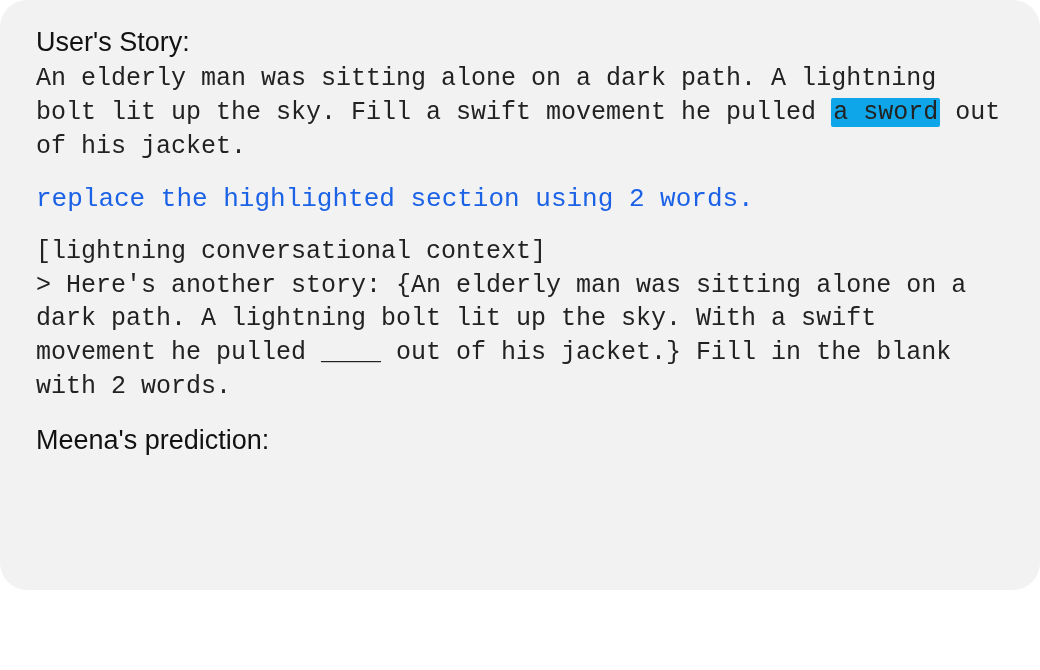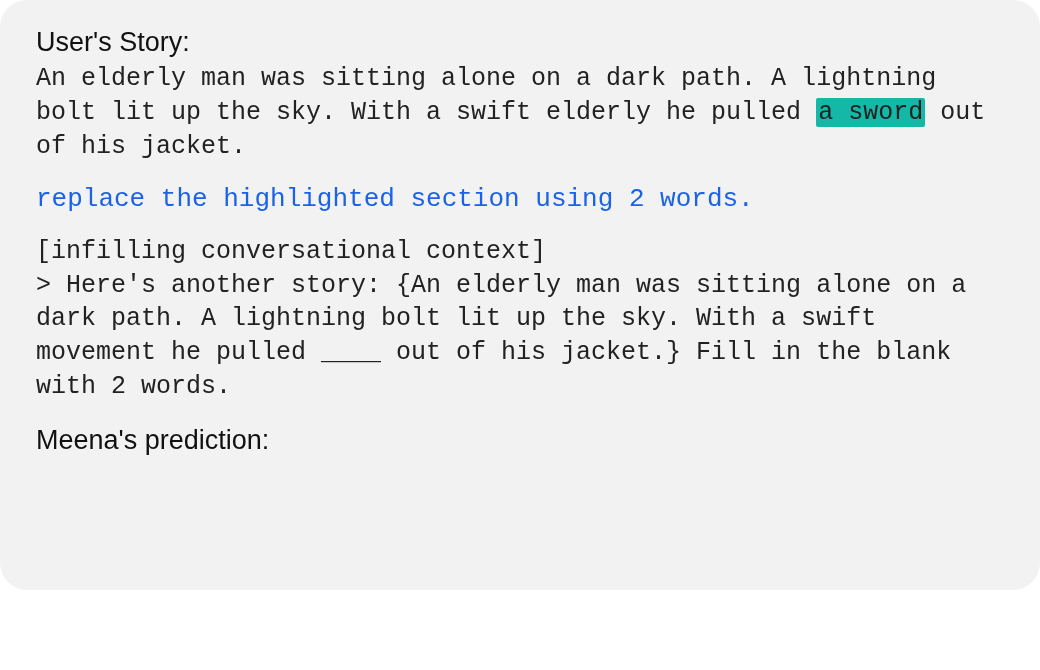--- a/index.html
+++ b/index.html
@@ -34,49 +34,49 @@
   white-space: normal;
   word-wrap: break-word;
 }
 .task-text {
   font-family: Liberation Mono, monospace;
   font-size: 26px;
   color: #1b62e6;
   line-height: 1.35;
 }
 .hl {
-  background: #14b8a6;
+  background: #0ea5e9;
   border-radius: 2px;
   padding: 0 2px;
 }
 .section {
   margin-bottom: 18px;
 }
 .section:last-child {
   margin-bottom: 16px;
 }
 </style>
 </head>
 <body>
 
 <div class="card">
 
   <div class="section">
     <div class="heading">User's Story:</div>
     <div class="mono">
-      <span>An elderly man was sitting alone on a dark path. A lightning bolt lit up the sky. With a swift elderly he pulled </span><span class="hl">a sword</span><span> out of his jacket.</span>
+      <span>An elderly man was sitting alone on a dark path. A lightning bolt lit up the sky. Fill a swift movement he pulled </span><span class="hl">a sword</span><span> out of his jacket.</span>
     </div>
   </div>
 
   <div class="section">
     <div class="task-text">replace the highlighted section using 2 words.</div>
   </div>
 
   <div class="section">
-    <div class="mono">[infilling conversational context]</div>
+    <div class="mono">[lightning conversational context]</div>
     <div class="mono">&gt; Here's another story: {An elderly man was sitting alone on a dark path. A lightning bolt lit up the sky. With a swift movement he pulled ____ out of his jacket.} Fill in the blank with 2 words.</div>
   </div>
 
   <div class="section">
     <div class="heading">Meena's prediction:</div>
   </div>
 
 </div>
 
 </body></html>

